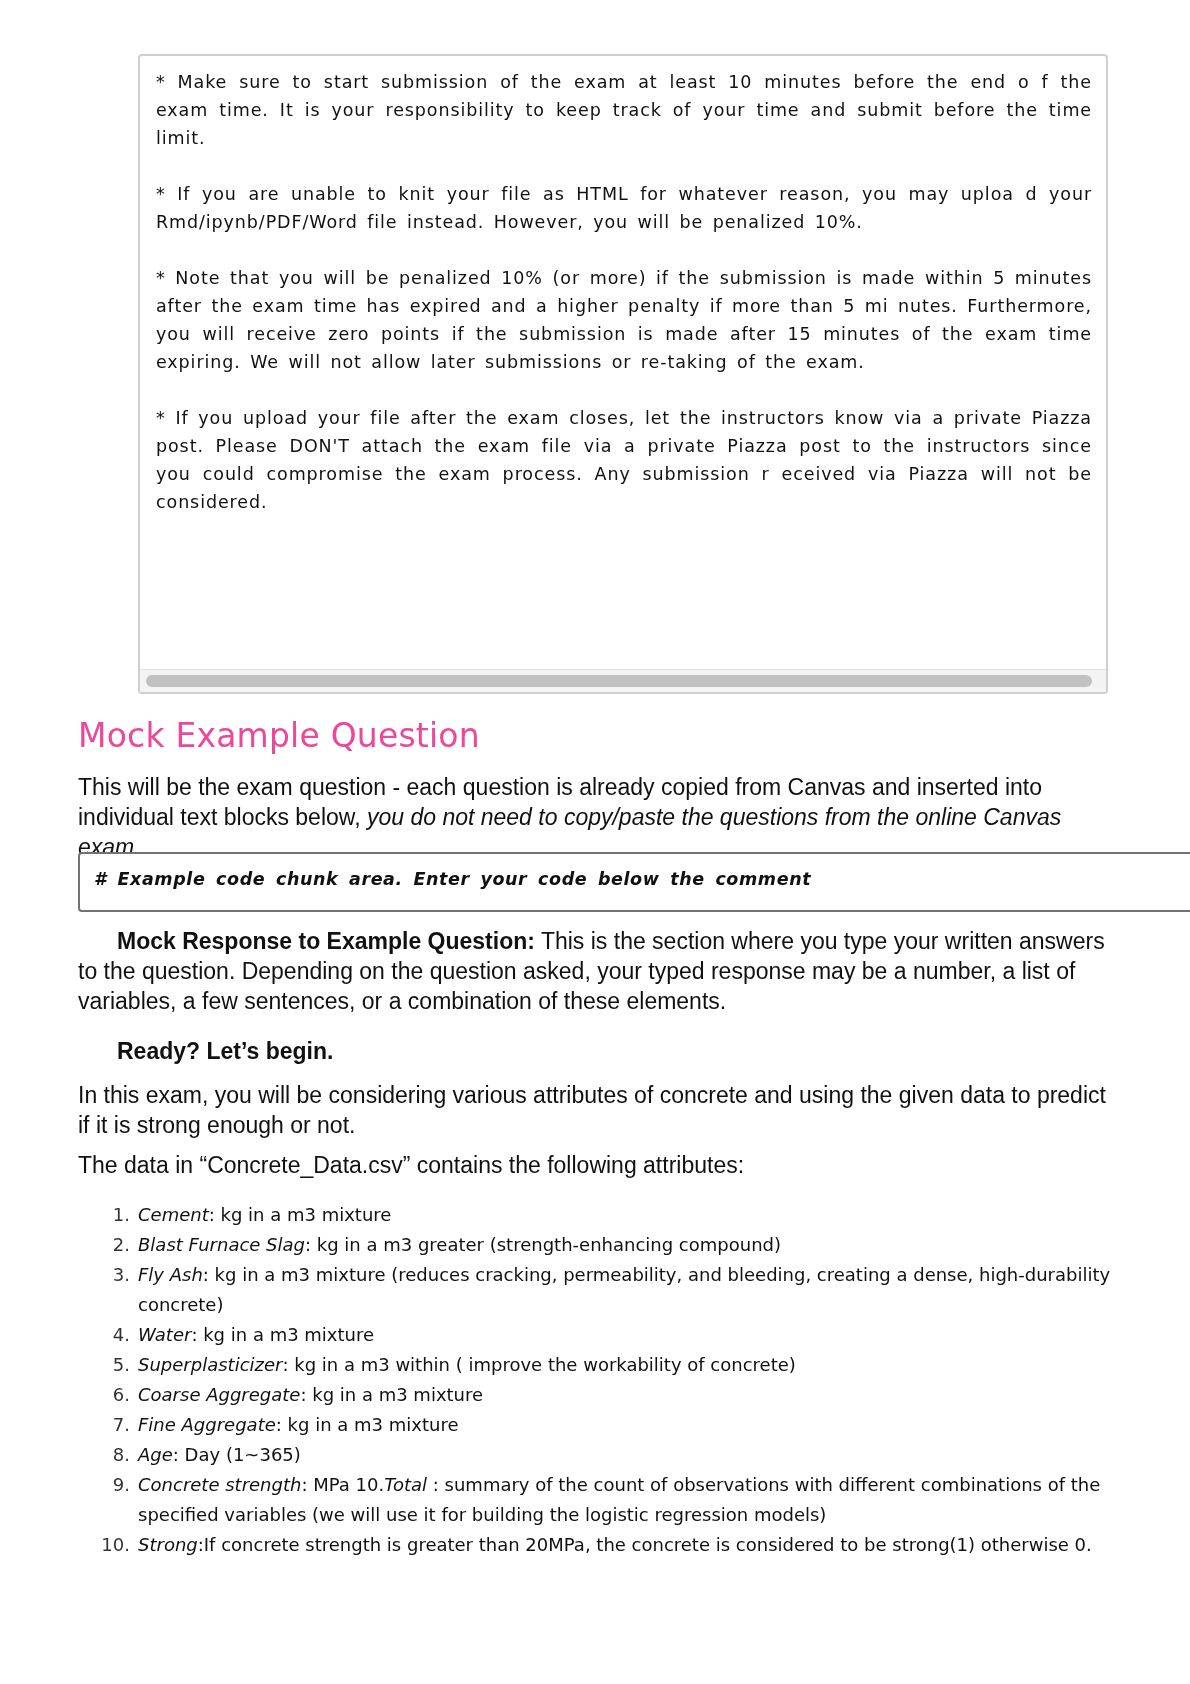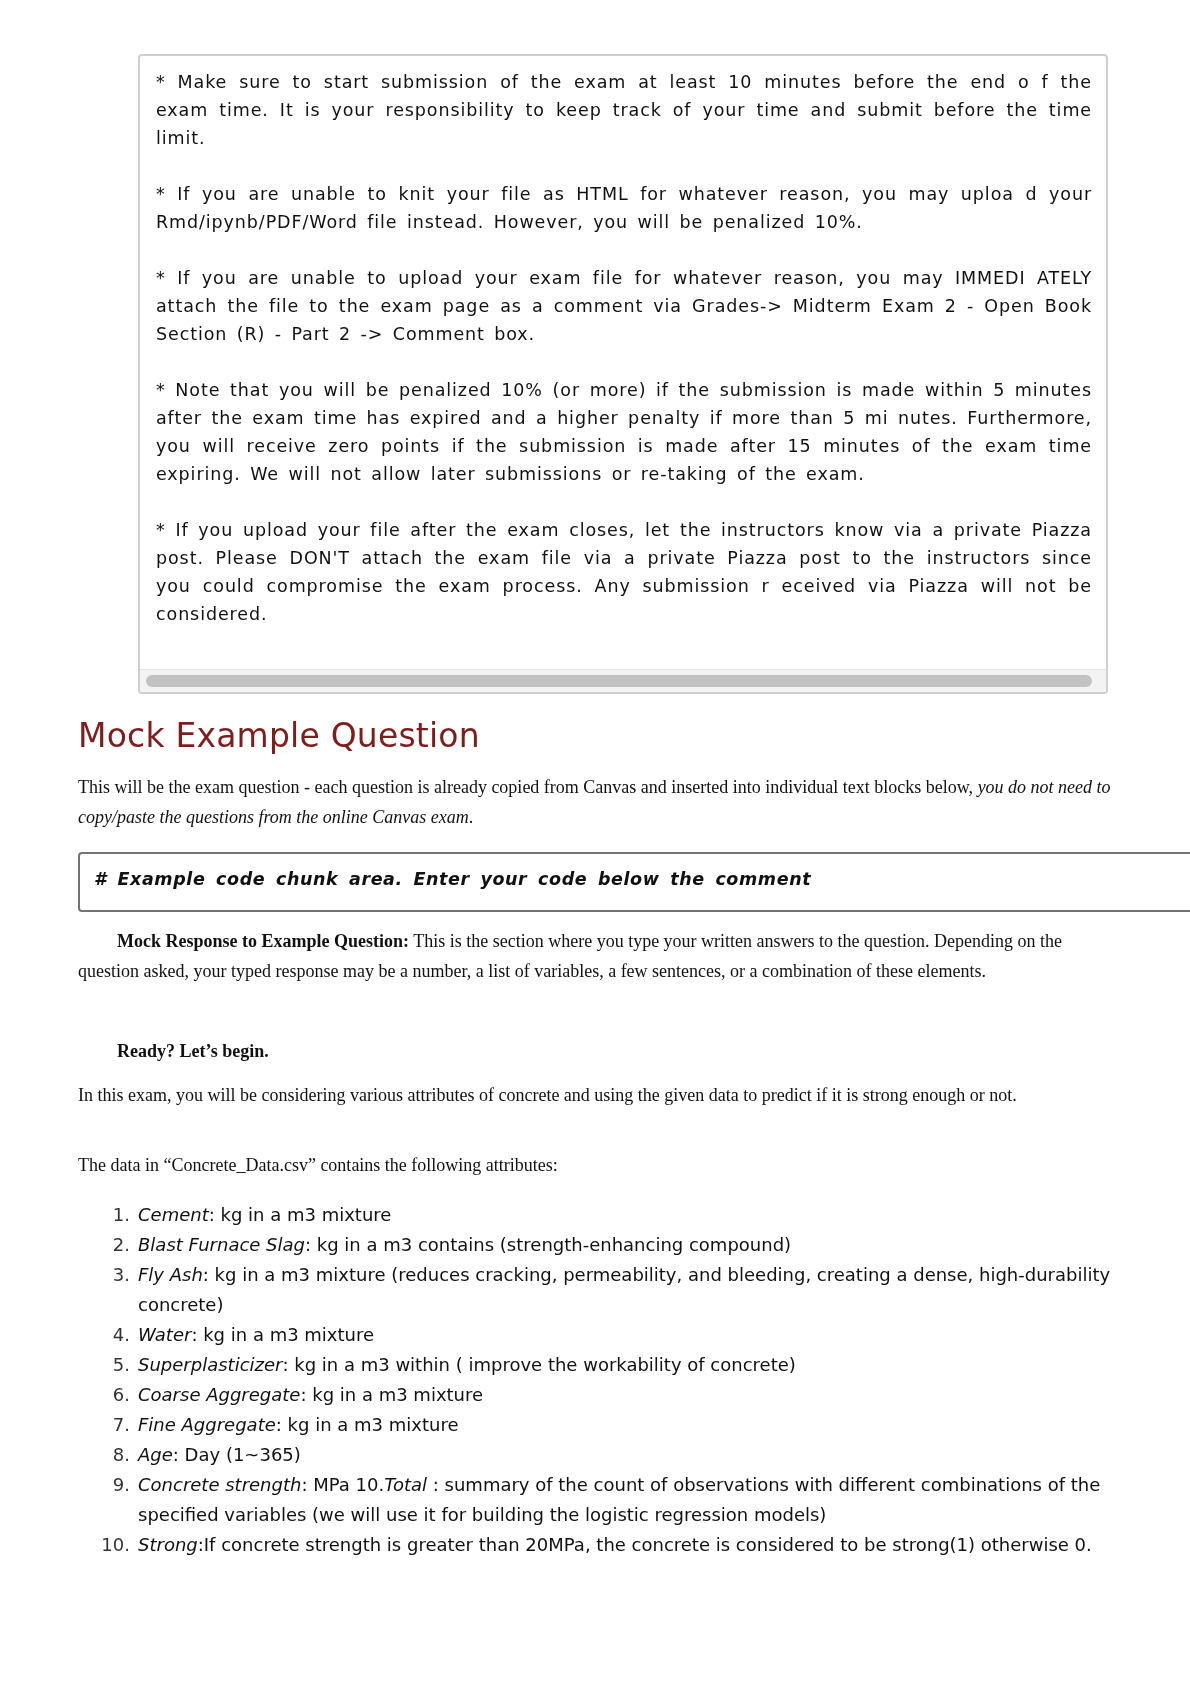--- a/index.html
+++ b/index.html
@@ -57,29 +57,29 @@
       border-radius: 6px;
     }
     h1.section-title {
       position: absolute;
       left: 78px;
       top: 716px;
       margin: 0;
       font-family: "DejaVu Sans", sans-serif;
       font-weight: normal;
       font-size: 33px;
-      color: #7f1d1d;
+      color: #ec4899;
       letter-spacing: 0.2px;
     }
     .body-text {
       position: absolute;
       left: 78px;
       width: 1035px;
-      font-family: Liberation Serif, serif;
-      font-size: 18px;
+      font-family: Liberation Sans, sans-serif;
+      font-size: 23px;
       line-height: 30px;
       color: #111;
       margin: 0;
     }
     .code-box {
       position: absolute;
       left: 78px;
       top: 852px;
       width: 1177px;
       height: 60px;
@@ -127,21 +127,20 @@
       color: #333;
     }
   </style>
 </head>
 <body>
 
 <div class="pre-box">
   <div class="pre-content">
     <p class="pre-para">* Make sure to start submission of the exam at least 10 minutes before the end o f the exam time. It is your responsibility to keep track of your time and submit before the time limit.</p>
     <p class="pre-para">* If you are unable to knit your file as HTML for whatever reason, you may uploa d your Rmd/ipynb/PDF/Word file instead. However, you will be penalized 10%.</p>
-    <p class="pre-para">* If you are unable to upload your exam file for whatever reason, you may IMMEDI ATELY attach the file to the exam page as a comment via Grades-&gt; Midterm Exam 2 - Open Book Section (R) - Part 2 -&gt; Comment box.</p>
     <p class="pre-para">* Note that you will be penalized 10% (or more) if the submission is made within 5 minutes after the exam time has expired and a higher penalty if more than 5 mi nutes. Furthermore, you will receive zero points if the submission is made after 15 minutes of the exam time expiring. We will not allow later submissions or re-taking of the exam.</p>
     <p class="pre-para">* If you upload your file after the exam closes, let the instructors know via a private Piazza post. Please DON'T attach the exam file via a private Piazza post to the instructors since you could compromise the exam process. Any submission r eceived via Piazza will not be considered.</p>
   </div>
   <div class="hscroll-track">
     <div class="hscroll-thumb"></div>
   </div>
 </div>
 
 <h1 class="section-title">Mock Example Question</h1>
 
@@ -154,21 +153,21 @@
 <p class="body-text" style="top: 926px;"><b>Mock Response to Example Question:</b><span> This is the section where you type your written answers to the question. Depending on the question asked, your typed response may be a number, a list of variables, a few sentences, or a combination of these elements.</span></p>
 
 <p class="body-text bold" style="top: 1036px;">Ready? Let’s begin.</p>
 
 <p class="body-text" style="top: 1080px;">In this exam, you will be considering various attributes of concrete and using the given data to predict if it is strong enough or not.</p>
 
 <p class="body-text" style="top: 1150px;">The data in “Concrete_Data.csv” contains the following attributes:</p>
 
 <ol class="attr-list">
   <li><span class="num">1.</span><i>Cement</i><span>: kg in a m3 mixture</span></li>
-  <li><span class="num">2.</span><i>Blast Furnace Slag</i><span>: kg in a m3 contains (strength-enhancing compound)</span></li>
+  <li><span class="num">2.</span><i>Blast Furnace Slag</i><span>: kg in a m3 greater (strength-enhancing compound)</span></li>
   <li><span class="num">3.</span><i>Fly Ash</i><span>: kg in a m3 mixture (reduces cracking, permeability, and bleeding, creating a dense, high-durability concrete)</span></li>
   <li><span class="num">4.</span><i>Water</i><span>: kg in a m3 mixture</span></li>
   <li><span class="num">5.</span><i>Superplasticizer</i><span>: kg in a m3 within ( improve the workability of concrete)</span></li>
   <li><span class="num">6.</span><i>Coarse Aggregate</i><span>: kg in a m3 mixture</span></li>
   <li><span class="num">7.</span><i>Fine Aggregate</i><span>: kg in a m3 mixture</span></li>
   <li><span class="num">8.</span><i>Age</i><span>: Day (1~365)</span></li>
   <li><span class="num">9.</span><i>Concrete strength</i><span>: MPa 10.</span><i>Total</i><span> : summary of the count of observations with different combinations of the specified variables (we will use it for building the logistic regression models)</span></li>
   <li><span class="num">10.</span><i>Strong</i><span>:If concrete strength is greater than 20MPa, the concrete is considered to be strong(1) otherwise 0.</span></li>
 </ol>
 

